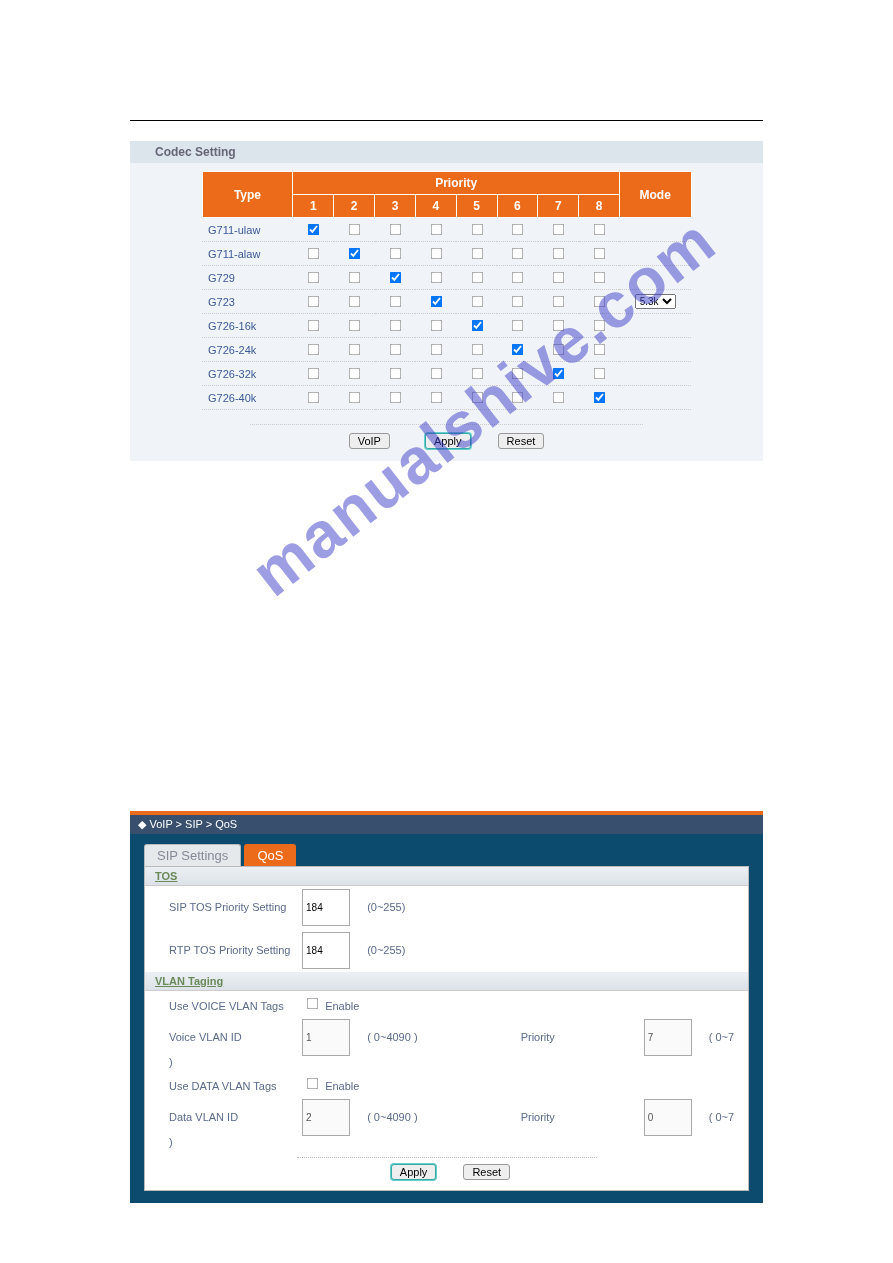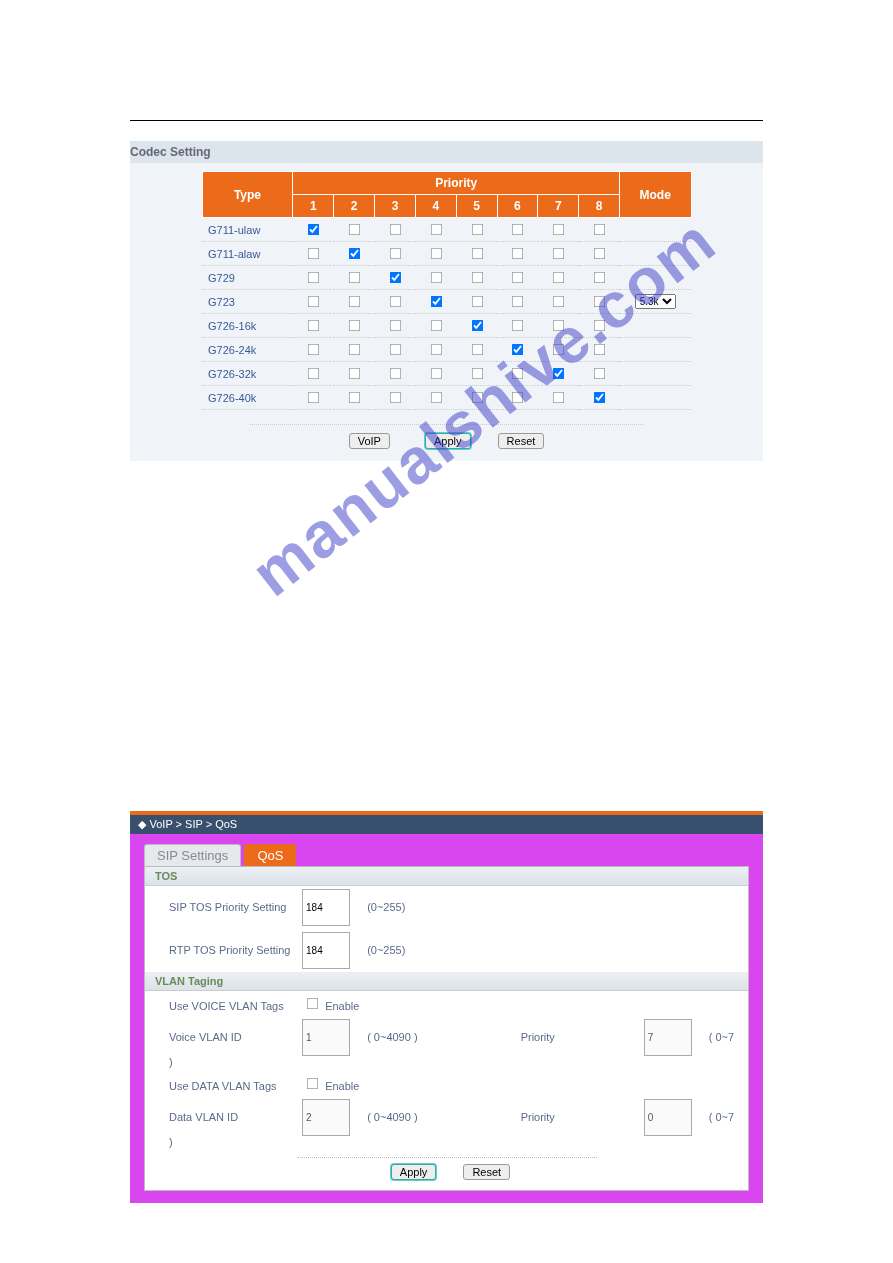--- a/index.html
+++ b/index.html
@@ -17,21 +17,21 @@
   }
   .panel1 {
     margin: 20px 130px 0 130px;
     background: #f0f4f8;
     padding-bottom: 12px;
   }
   .panel1-title {
     background: #dce4ec;
     color: #667;
     font-weight: bold;
-    padding: 4px 0;
+    padding: 4px 25px;
     font-size: 12px;
   }
   .codec-table {
     border-collapse: collapse;
     margin: 8px auto 0 auto;
     width: 490px;
   }
   .codec-table th {
     background: #ec6b1a;
     color: #fff;
@@ -83,21 +83,21 @@
     font-size: 64px;
     color: rgba(60,60,200,0.5);
     transform: rotate(-38deg);
     font-weight: bold;
     pointer-events: none;
     letter-spacing: 2px;
   }
   .panel2-wrap {
     margin: 350px 130px 0 130px;
     border-top: 4px solid #ec6b1a;
-    background: #d946ef;
+    background: #0c4a6e;
     padding-bottom: 12px;
   }
   .breadcrumb {
     background: #38506e;
     color: #fff;
     font-size: 11px;
     padding: 3px 8px;
   }
   .tabs {
     margin: 10px 14px 0 14px;
@@ -126,20 +126,21 @@
   }
   .sect-hdr {
     background: linear-gradient(#ecf0f4,#dce2e8);
     color: #7a8;
     color: #789;
     font-weight: bold;
     padding: 3px 10px;
     border-bottom: 1px solid #ccc;
     font-size: 11px;
     color: #6a8a5a;
+    text-decoration: underline;
   }
   .sect {
     color: #5a6a8a;
   }
   .form-row {
     padding: 3px 10px 3px 24px;
   }
   .form-row label {
     display: inline-block;
     width: 130px;

